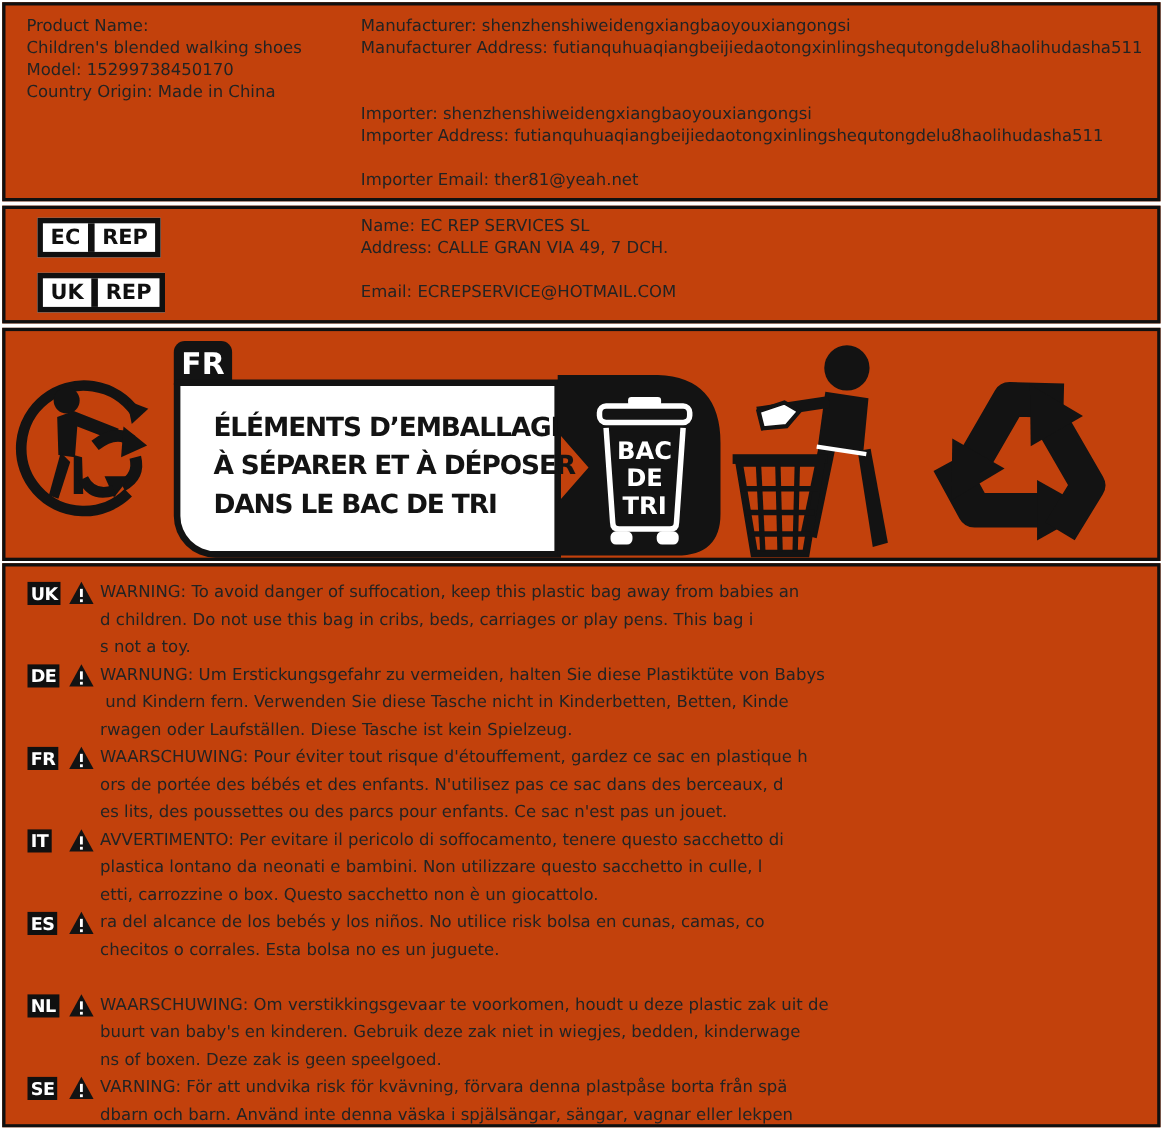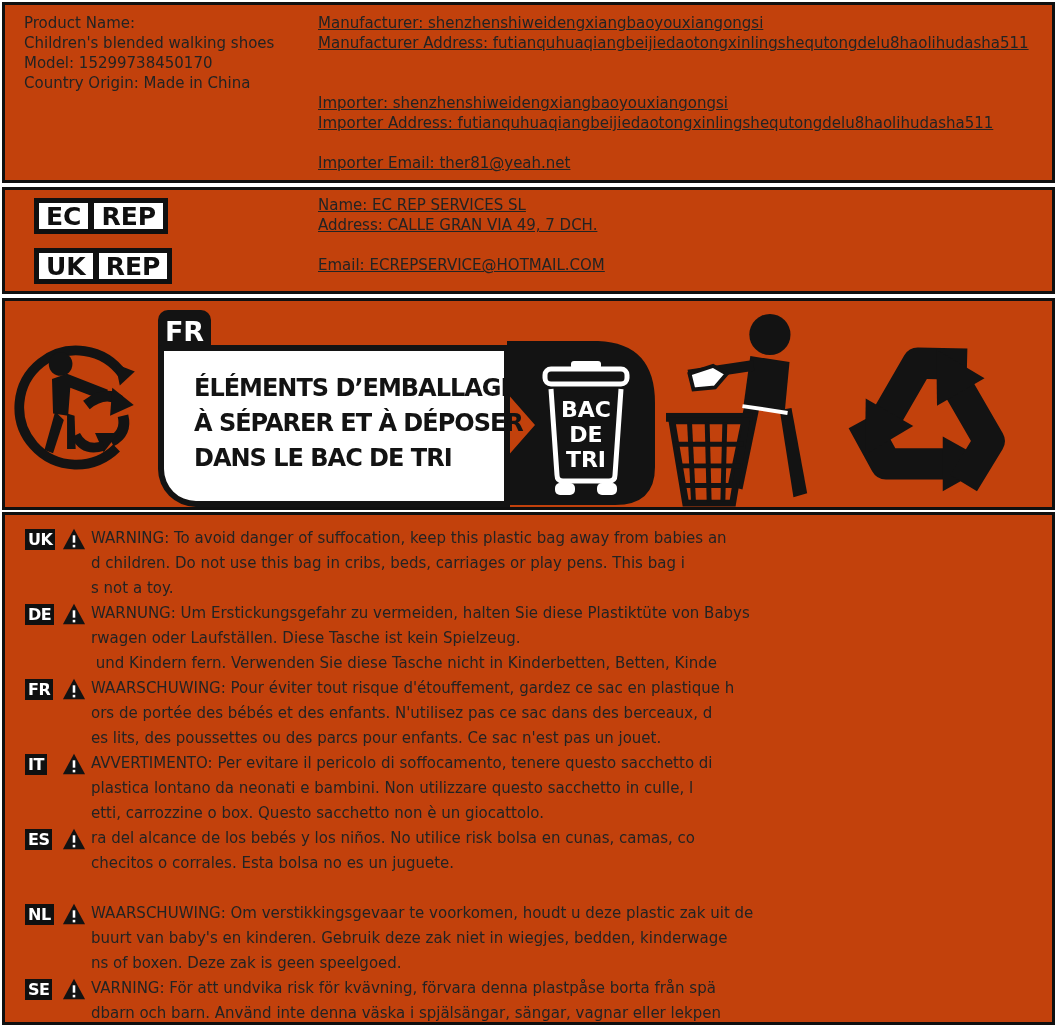--- a/index.html
+++ b/index.html
@@ -5,24 +5,24 @@
   html,body{margin:0;padding:0;background:#ffffff;}
   body{width:1059px;height:1025px;position:relative;overflow:hidden;
        font-family:"DejaVu Sans","Liberation Sans",sans-serif;color:#232323;}
   .box{position:absolute;left:2px;width:1053px;border:3px solid #101010;box-sizing:border-box;background:#c2410c;}
   #box-info{top:2px;height:181px;}
   #box-rep{top:187px;height:107px;}
   #box-sorting{top:298px;height:212px;}
   #box-warnings{top:512px;height:513px;border-bottom-width:3px;}
   .tline{position:absolute;font-size:15px;line-height:20px;white-space:pre;}
   .col-left{left:19px;}
-  .col-right{left:313px;text-decoration:underline;}
+  .col-right{left:323px;}
   
   .rep-badge{position:absolute;display:inline-flex;align-items:stretch;border:5px solid #101010;background:#fff;height:36px;box-sizing:border-box;}
-  .rep-badge .cell{display:flex;align-items:center;padding:0 7px;font-weight:bold;font-size:25px;letter-spacing:0;color:#101010;font-family:"DejaVu Sans",sans-serif;}
+  .rep-badge .cell{display:flex;align-items:center;padding:0 7px;font-weight:bold;font-size:19px;letter-spacing:0;color:#101010;font-family:"DejaVu Sans",sans-serif;}
   .rep-badge .divider{width:6px;background:#101010;}
   
   #box-sorting .abs{position:absolute;}
   .fr-tab{left:153px;top:9px;width:53px;height:42px;background:#131313;border-radius:10px 10px 0 3px;
           display:flex;align-items:center;justify-content:center;color:#fff;font-weight:bold;font-size:27px;}
   .sort-banner{left:153px;top:44px;width:352px;height:162px;border:6px solid #131313;box-sizing:border-box;
                border-radius:4px 0 0 38px;background:#fff;padding:20px 0 0 30px;}
   .sort-banner div{font-weight:bold;font-size:24px;line-height:35px;letter-spacing:-1px;color:#131313;white-space:pre;}
   .warn-row{position:absolute;left:0;width:100%;}
   .lang-badge{position:absolute;left:20px;top:0;background:#101010;color:#fff;font-weight:bold;
@@ -157,22 +157,22 @@
 
   <div class="warn-row" style="top:89px">
     <span class="lang-badge">DE</span>
     <svg class="warn-tri" viewBox="0 0 26 24">
       <path d="M13 1 L25 23 H1 Z" fill="#131313"></path>
         <rect x="11.6" y="8" width="2.8" height="8" fill="#fff"></rect>
         <rect x="11.6" y="18.3" width="2.8" height="2.8" fill="#fff"></rect>
     </svg>
     <div class="warn-text">
       <div>WARNUNG: Um Erstickungsgefahr zu vermeiden, halten Sie diese Plastiktüte von Babys</div>
+        <div> und Kindern fern. Verwenden Sie diese Tasche nicht in Kinderbetten, Betten, Kinde</div>
         <div>rwagen oder Laufställen. Diese Tasche ist kein Spielzeug.</div>
-        <div> und Kindern fern. Verwenden Sie diese Tasche nicht in Kinderbetten, Betten, Kinde</div>
     </div>
   </div>
 
   <div class="warn-row" style="top:164px">
     <span class="lang-badge">FR</span>
     <svg class="warn-tri" viewBox="0 0 26 24">
       <path d="M13 1 L25 23 H1 Z" fill="#131313"></path>
         <rect x="11.6" y="8" width="2.8" height="8" fill="#fff"></rect>
         <rect x="11.6" y="18.3" width="2.8" height="2.8" fill="#fff"></rect>
     </svg>

